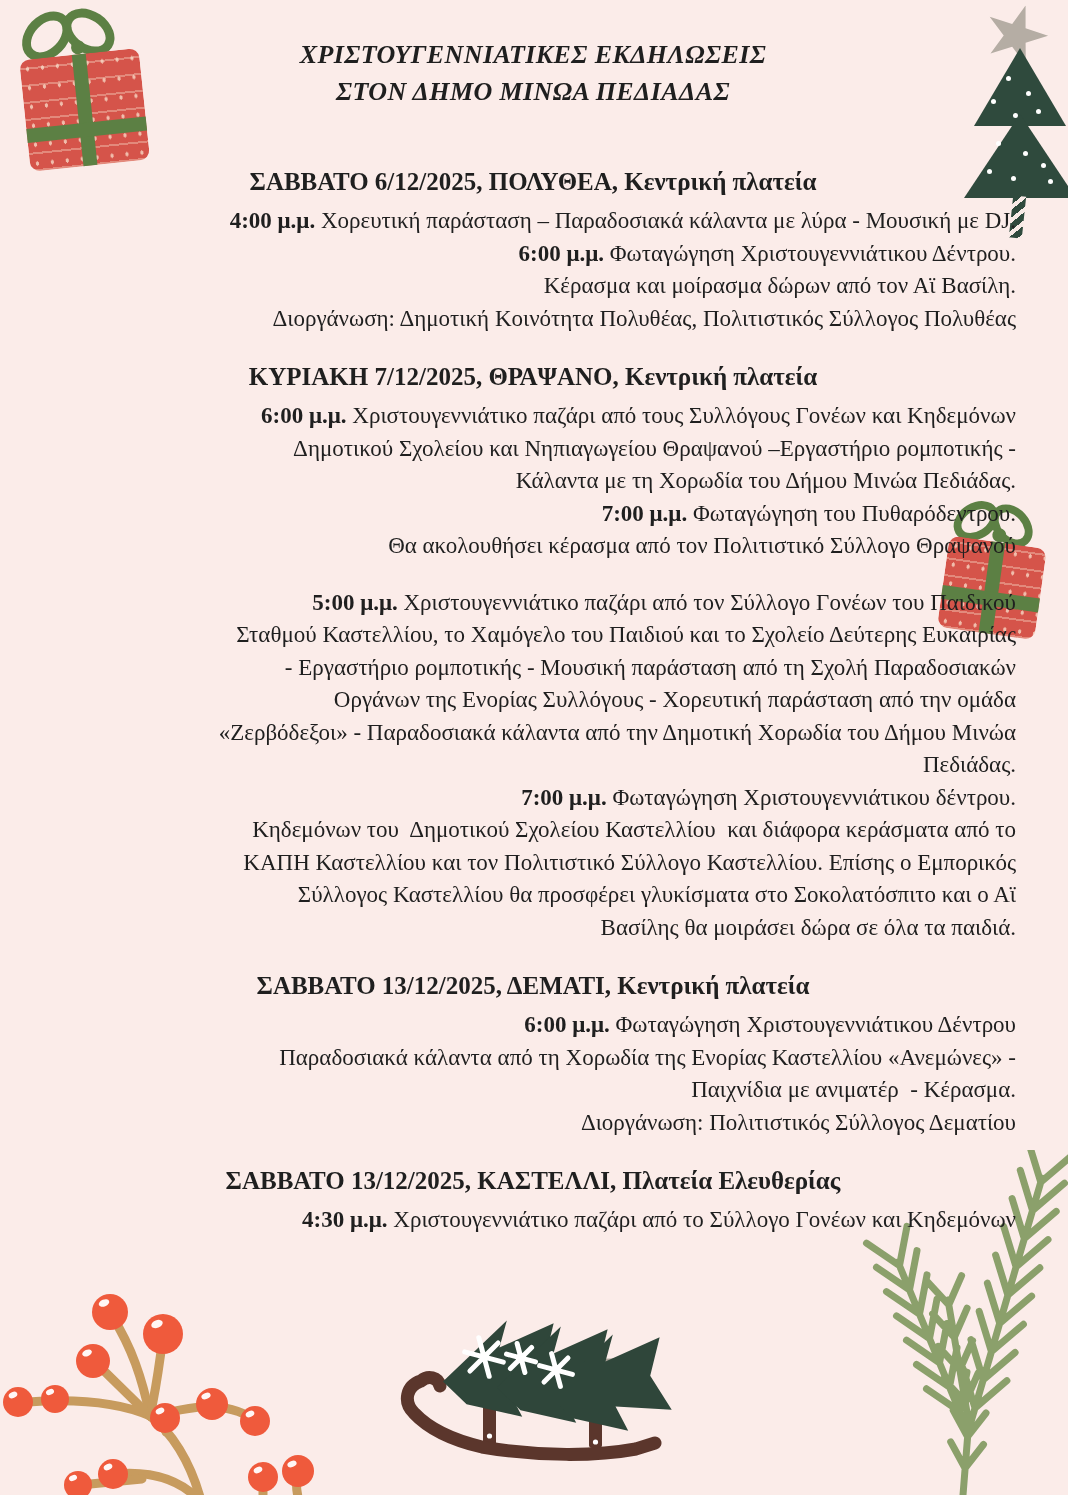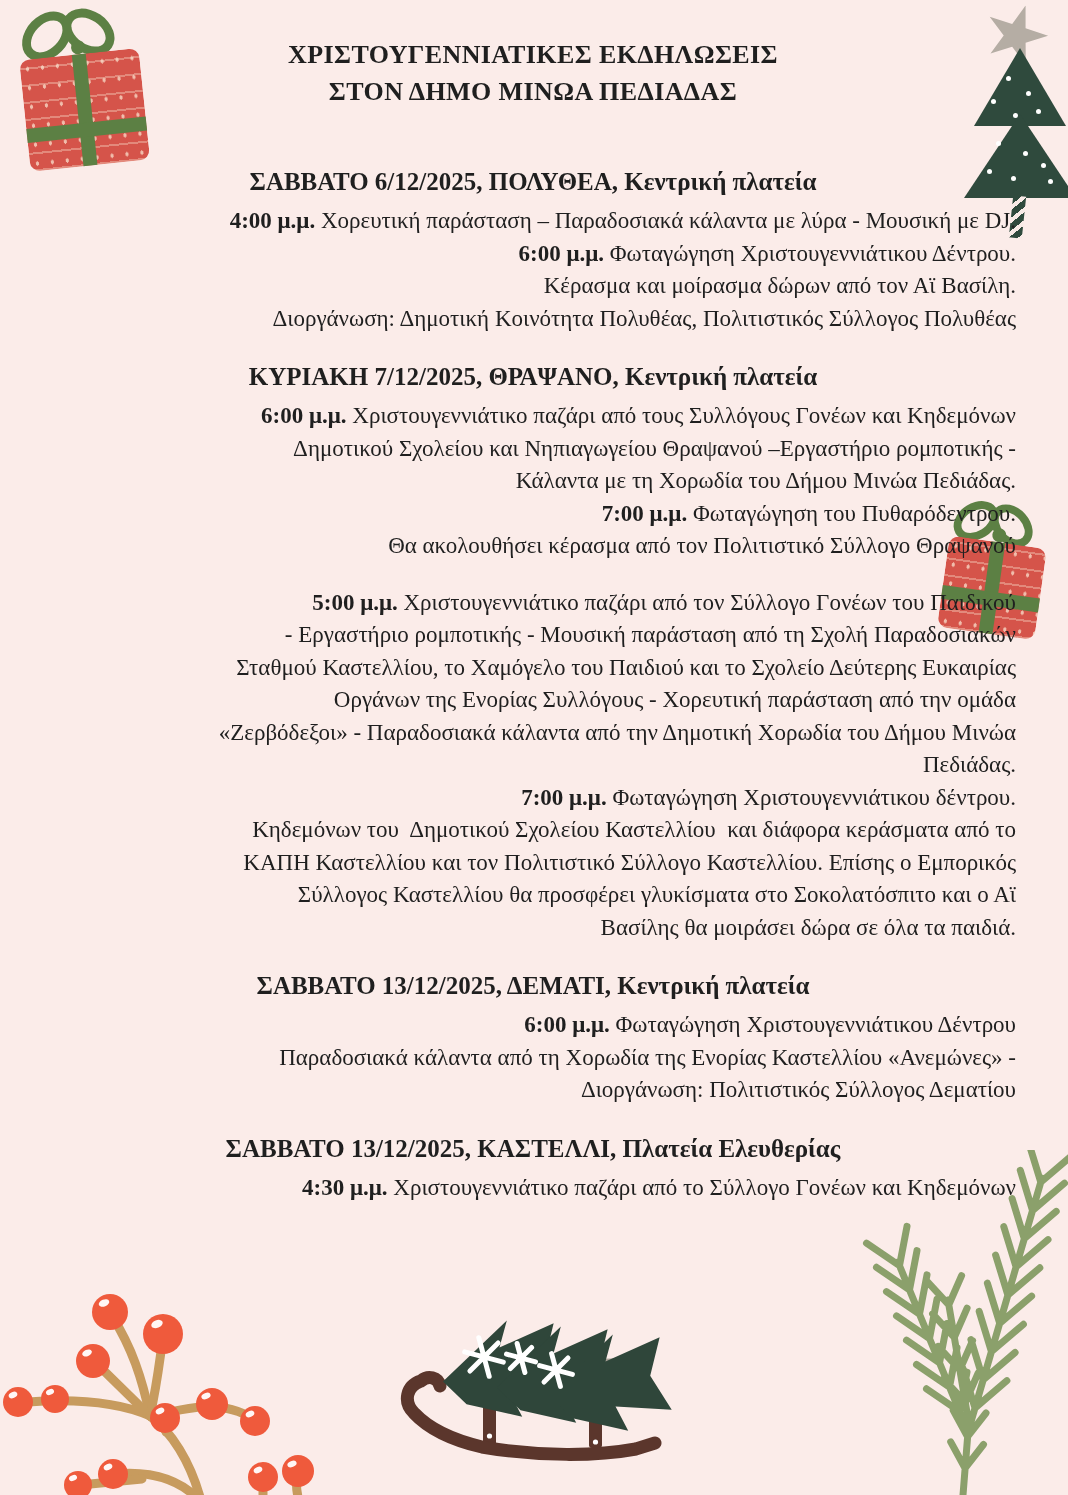--- a/index.html
+++ b/index.html
@@ -4,21 +4,21 @@
 <style>
   html,body{margin:0;padding:0;}
   body{
     width:1068px;height:1495px;position:relative;overflow:hidden;
     background:#fbece9;
     font-family:"Liberation Serif", serif;
     color:#1f1f1f;
   }
   
   .content{position:absolute;left:50px;right:52px;top:36px;z-index:2;}
-  .title{margin:0 0 54px;font-size:26px;line-height:37px;font-weight:bold;text-align:center;letter-spacing:.4px;}
+  .title{margin:0 0 54px;font-size:26px;line-height:37px;font-weight:bold;text-align:center;letter-spacing:.4px;font-style:italic;}
   .section + .section{margin-top:24px;}
   .sec-h{margin:5px;font-size:25px;line-height:36px;font-weight:bold;text-align:center;white-space:pre-wrap;}
   .line{font-size:23px;line-height:32.5px;white-space:pre-wrap;text-align:right;}
   .time{font-weight:bold;}
   
   .deco{position:absolute;z-index:1;}
   
   .gift{position:absolute;}
   .gift .box{position:relative;background:#d5544a;border-radius:10px;
     background-image:
@@ -190,36 +190,37 @@
     <h2 class="sec-h">ΚΥΡΙΑΚΗ 7/12/2025, ΘΡΑΨΑΝΟ, Κεντρική πλατεία</h2>
     <div class="line"><b class="time">6:00 μ.μ.</b><span> Χριστουγεννιάτικο παζάρι από τους Συλλόγους Γονέων και Κηδεμόνων</span></div>
     <div class="line"><span>Δημοτικού Σχολείου και Νηπιαγωγείου Θραψανού –Εργαστήριο ρομποτικής -</span></div>
     <div class="line"><span>Κάλαντα με τη Χορωδία του Δήμου Μινώα Πεδιάδας.</span></div>
     <div class="line"><b class="time">7:00 μ.μ.</b><span> Φωταγώγηση του Πυθαρόδεντρου.</span></div>
     <div class="line"><span>Θα ακολουθήσει κέρασμα από τον Πολιτιστικό Σύλλογο Θραψανού</span></div>
   </div>
 
   <div class="section">
     <div class="line"><b class="time">5:00 μ.μ.</b><span> Χριστουγεννιάτικο παζάρι από τον Σύλλογο Γονέων του Παιδικού</span></div>
+    <div class="line"><span>Σταθμού Καστελλίου, το Χαμόγελο του Παιδιού και το Σχολείο Δεύτερης Ευκαιρίας</span></div>
     <div class="line"><span>- Εργαστήριο ρομποτικής - Μουσική παράσταση από τη Σχολή Παραδοσιακών</span></div>
-    <div class="line"><span>Σταθμού Καστελλίου, το Χαμόγελο του Παιδιού και το Σχολείο Δεύτερης Ευκαιρίας</span></div>
     <div class="line"><span>Οργάνων της Ενορίας Συλλόγους - Χορευτική παράσταση από την ομάδα</span></div>
     <div class="line"><span>«Ζερβόδεξοι» - Παραδοσιακά κάλαντα από την Δημοτική Χορωδία του Δήμου Μινώα</span></div>
     <div class="line"><span>Πεδιάδας.</span></div>
     <div class="line"><b class="time">7:00 μ.μ.</b><span> Φωταγώγηση Χριστουγεννιάτικου δέντρου.</span></div>
     <div class="line"><span>Κηδεμόνων του  Δημοτικού Σχολείου Καστελλίου  και διάφορα κεράσματα από το</span></div>
     <div class="line"><span>ΚΑΠΗ Καστελλίου και τον Πολιτιστικό Σύλλογο Καστελλίου. Επίσης ο Εμπορικός</span></div>
     <div class="line"><span>Σύλλογος Καστελλίου θα προσφέρει γλυκίσματα στο Σοκολατόσπιτο και ο Αϊ</span></div>
     <div class="line"><span>Βασίλης θα μοιράσει δώρα σε όλα τα παιδιά.</span></div>
   </div>
 
   <div class="section">
     <h2 class="sec-h">ΣΑΒΒΑΤΟ 13/12/2025, ΔΕΜΑΤΙ, Κεντρική πλατεία</h2>
     <div class="line"><b class="time">6:00 μ.μ.</b><span> Φωταγώγηση Χριστουγεννιάτικου Δέντρου</span></div>
     <div class="line"><span>Παραδοσιακά κάλαντα από τη Χορωδία της Ενορίας Καστελλίου «Ανεμώνες» -</span></div>
+    <div class="line"><span>Παιχνίδια με ανιματέρ  - Κέρασμα.</span></div>
     <div class="line"><span>Διοργάνωση: Πολιτιστικός Σύλλογος Δεματίου</span></div>
   </div>
 
   <div class="section">
     <h2 class="sec-h">ΣΑΒΒΑΤΟ 13/12/2025, ΚΑΣΤΕΛΛΙ, Πλατεία Ελευθερίας</h2>
     <div class="line"><b class="time">4:30 μ.μ.</b><span> Χριστουγεννιάτικο παζάρι από το Σύλλογο Γονέων και Κηδεμόνων</span></div>
   </div>
 </div>
 
 </body></html>

